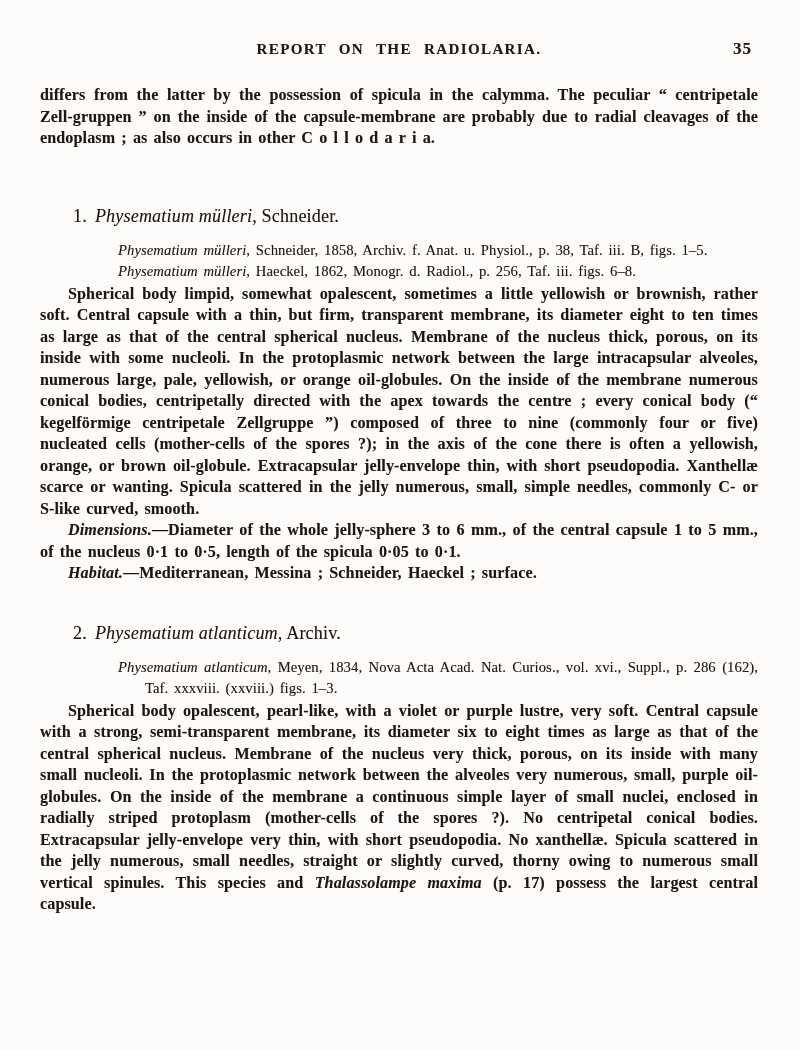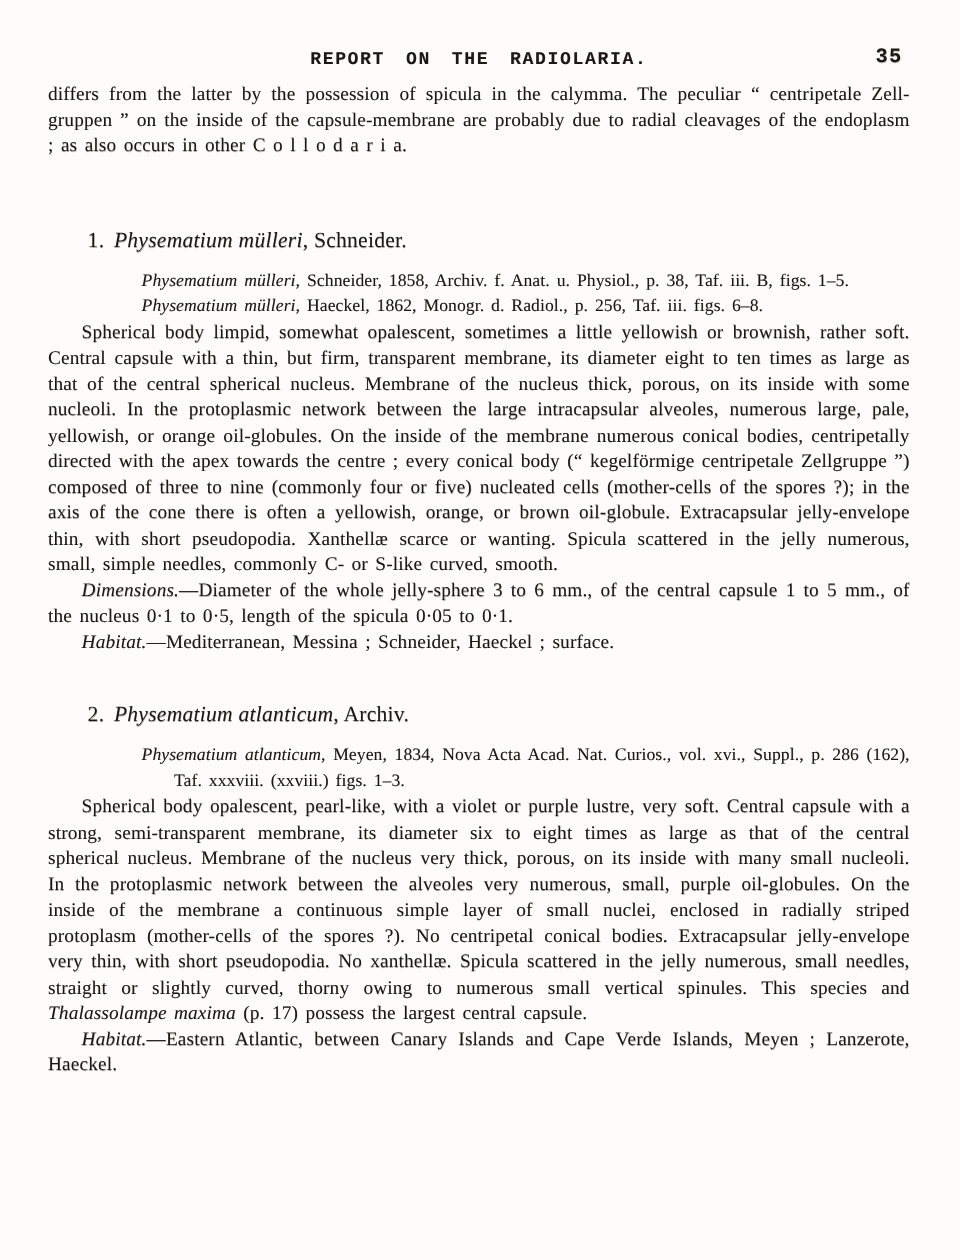--- a/index.html
+++ b/index.html
@@ -15,23 +15,22 @@
     padding: 40px 42px 0 40px;
     background: #fdfcfa;
     color: #1c1712;
     font-family: "Liberation Serif", "DejaVu Serif", serif;
     overflow: hidden;
     text-shadow: 0.25px 0.25px 0 rgba(30, 22, 14, 0.35);
   }
   .header {
     position: relative;
     height: 20px;
-    margin-bottom: 8px;
+    margin-bottom: 24px;
     text-align: center;
-    font-family: Liberation Mono, monospace;
   }
   .running-title {
     font-size: 15px;
     font-weight: bold;
     letter-spacing: 1.4px;
     word-spacing: 7px;
   }
   .page-number {
     position: absolute;
     right: 6px;
@@ -40,20 +39,21 @@
     font-weight: bold;
     letter-spacing: 1px;
   }
   p.body {
     margin: 0;
     font-size: 16px;
     line-height: 21.5px;
     text-align: justify;
     letter-spacing: 0.15px;
     word-spacing: 2px;
+    font-weight: bold;
   }
   p.indent { text-indent: 28px; }
   .sec-heading {
     margin: 0;
     font-size: 18px;
     line-height: 22px;
     letter-spacing: 0.2px;
   }
   .sec-heading .num { padding-right: 8px; }
   .h1 { margin-top: 56px; margin-left: 33px; }
@@ -101,15 +101,14 @@
 
   <p class="sec-heading h2"><span class="num">2.</span><i>Physematium atlanticum</i><span>, Archiv.</span></p>
 
   <div class="synonymy">
     <p class="ref"><i>Physematium atlanticum</i><span>, Meyen, 1834, Nova Acta Acad. Nat. Curios., vol. xvi., Suppl., p. 286 (162), Taf. xxxviii. (xxviii.) figs. 1–3.</span></p>
   </div>
 
   <p class="body indent mt10"><span>Spherical body opalescent, pearl-like, with a violet or purple lustre, very soft. Central capsule with a strong, semi-transparent membrane, its diameter six to eight times as large as that of the central spherical nucleus. Membrane of the nucleus very thick, porous, on its inside with many small nucleoli. In the protoplasmic network between the alveoles very numerous, small, purple oil-globules. On the inside of the membrane a continuous simple layer of small nuclei, enclosed in radially striped protoplasm (mother-cells of the spores ?). No centripetal conical bodies. Extracapsular jelly-envelope very thin, with short pseudopodia. No xanthellæ. Spicula scattered in the jelly numerous, small needles, straight or slightly curved, thorny owing to numerous small vertical spinules. This species and </span><i>Thalassolampe maxima</i><span> (p. 17) possess the largest central capsule.</span></p>
 
 
-  <p class="body indent"><i>Habitat.</i><span>—Eastern Atlantic, between Canary Islands and Cape Verde Islands, Meyen ; Lanzerote, Haeckel.</span></p>
 
 </div>
 
 </body></html>

